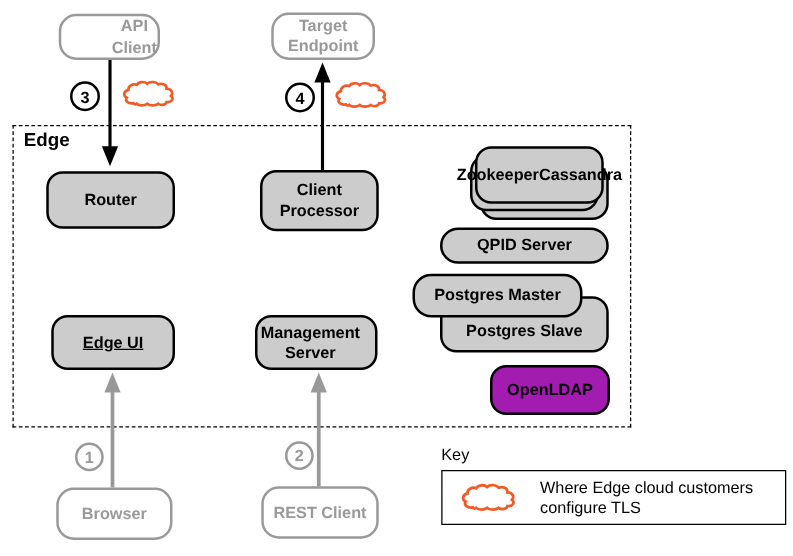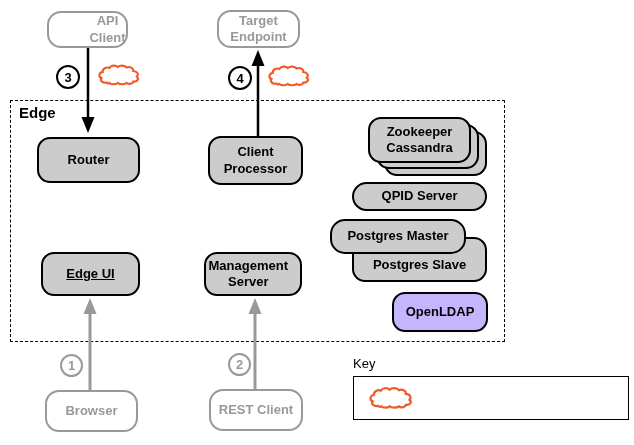--- a/index.html
+++ b/index.html
@@ -15,21 +15,21 @@
   .edge-label{
     position:absolute;left:8px;top:3px;font-size:15px;font-weight:bold;color:#000;
   }
   .node{
     position:absolute;display:flex;align-items:center;justify-content:center;
     text-align:center;font-size:13px;font-weight:bold;line-height:1.25;
     box-sizing:border-box;z-index:2;border-radius:13px;
   }
   .node.ext{border:2px solid #999;color:#999;background:#fff;border-radius:14px;}
   .node.int{border:2px solid #000;color:#000;background:#ccc;}
-  .node.light{background:#c4b5fd;}
+  .node.light{background:#a21caf;}
   .node.pill{border-radius:15px;}
   .node.bottom-text{align-items:flex-end;padding-bottom:7px;}
   .badge{
     position:absolute;border-radius:50%;display:flex;align-items:center;justify-content:center;
     font-size:13px;font-weight:bold;background:#fff;box-sizing:border-box;z-index:3;
   }
   .badge.dark{border:2px solid #000;color:#000;width:24px;height:24px;}
   .badge.gray{border:2px solid #999;color:#999;width:23px;height:23px;}
   .cloud{position:absolute;z-index:3;}
   .key-title{position:absolute;left:353px;top:356px;font-size:13px;color:#000;}
@@ -94,21 +94,21 @@
   </div>
   <div class="node int" style="left:41px;top:252px;width:99px;height:44px;text-decoration:underline;">
     <span>Edge UI</span>
   </div>
   <div class="node int" style="left:204px;top:252px;width:98px;height:44px;padding:0 12px;justify-content:flex-end;">
     <span>Management Server</span>
   </div>
 
   <div class="stackbox" style="left:384px;top:131px;width:103px;height:45px;"></div>
   <div class="stackbox" style="left:376px;top:124px;width:103px;height:45px;"></div>
-  <div class="node int" style="left:368px;top:117px;width:103px;height:46px;flex-direction:column;">
+  <div class="node int" style="left:380px;top:117px;width:103px;height:46px;flex-direction:row;">
     <span>Zookeeper</span>
     <span>Cassandra</span>
   </div>
 
   <div class="node int pill" style="left:352px;top:182px;width:135px;height:29px;">
     <span>QPID Server</span>
   </div>
 
   <div class="node int bottom-text" style="left:352px;top:237px;width:135px;height:45px;">
     <span>Postgres Slave</span>
@@ -141,15 +141,16 @@
     <path d="M11,21.5 C6.5,22.5 3,19.5 5,16.5 C1.5,15 2,10.5 6.5,9.5 C6,6 10.5,3.5 14,5 C15.5,2 21,1.5 23.5,4 C26,1.5 31.5,2 33.5,4.5 C37,3 41.5,5 41,8.5 C45.5,8.5 47.5,12.5 45,15 C48,17.5 45.5,21 41,20.5 C40.5,23 36,24 33.5,22 C31,24 25.5,24 23.5,22 C21,24 16,24 14,22 C13,23 11.5,22.5 11,21.5 Z" fill="#fff" stroke="#f15a29" stroke-width="2.4"></path>
   </svg>
 
   <div class="key-title">Key</div>
   <div class="key-panel">
     <span class="key-cloud-wrap">
       <svg width="52" height="24" viewBox="0 0 52 26">
         <path d="M11,21.5 C6.5,22.5 3,19.5 5,16.5 C1.5,15 2,10.5 6.5,9.5 C6,6 10.5,3.5 14,5 C15.5,2 21,1.5 23.5,4 C26,1.5 31.5,2 33.5,4.5 C37,3 41.5,5 41,8.5 C45.5,8.5 47.5,12.5 45,15 C48,17.5 45.5,21 41,20.5 C40.5,23 36,24 33.5,22 C31,24 25.5,24 23.5,22 C21,24 16,24 14,22 C13,23 11.5,22.5 11,21.5 Z" fill="#fff" stroke="#f15a29" stroke-width="2.4"></path>
       </svg>
     </span>
+    <div class="key-text">Where Edge cloud customers configure TLS</div>
   </div>
 
 </div>
 
 </body></html>

